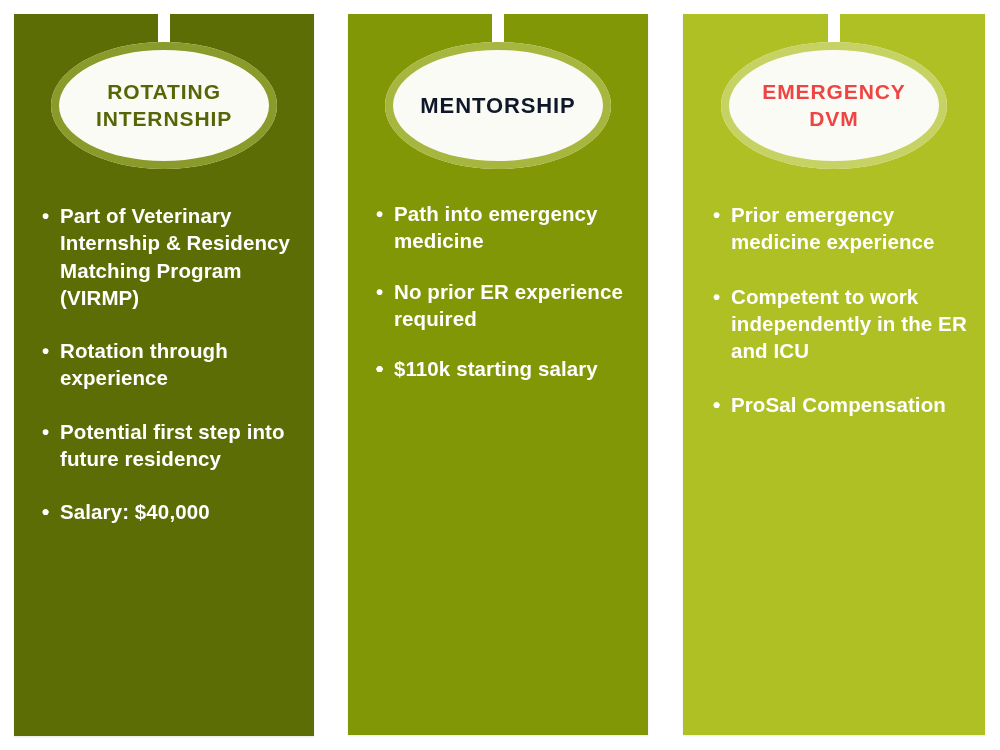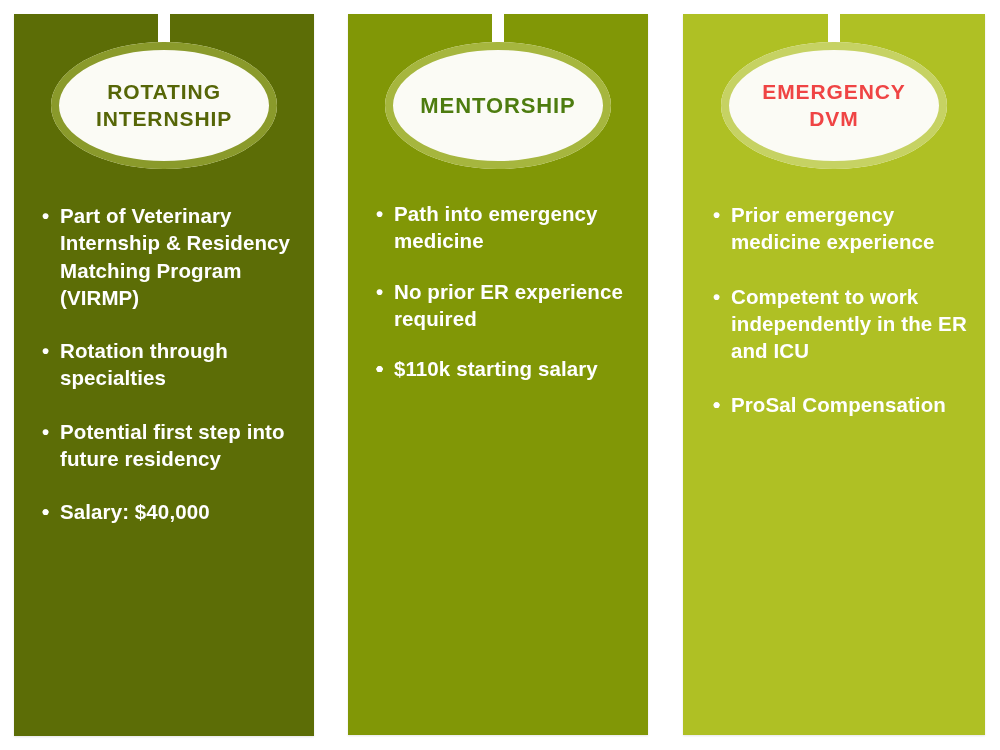--- a/index.html
+++ b/index.html
@@ -122,21 +122,21 @@
   #panel-rotating-internship .panel-body { background: #5c6d06; }
   #panel-rotating-internship .badge-ring { border-color: #8a9a2b; }
   #panel-rotating-internship .badge-label { color: #566607; }
   #panel-rotating-internship .bullets { top: 188px; padding-left: 28px; padding-right: 16px; }
   #panel-rotating-internship .bullets li { margin-bottom: 26px; }
 
   
   #panel-mentorship { left: 348px; width: 300px; height: 721px; }
   #panel-mentorship .panel-body { background: #819706; }
   #panel-mentorship .badge-ring { border-color: #a6b63e; }
-  #panel-mentorship .badge-label { color: #4d7c0f; font-size: 22px; }
+  #panel-mentorship .badge-label { color: #0f172a; font-size: 22px; }
   #panel-mentorship .bullets { top: 186px; padding-left: 28px; padding-right: 12px; }
   #panel-mentorship .bullets li { margin-bottom: 23px; }
 
   
   #panel-emergency-dvm { left: 683px; width: 302px; height: 721px; }
   #panel-emergency-dvm .panel-body { background: #afc024; }
   #panel-emergency-dvm .badge-ring { border-color: #c6d263; }
   #panel-emergency-dvm .badge-label { color: #ef4444; }
   #panel-emergency-dvm .bullets { top: 187px; padding-left: 30px; padding-right: 14px; }
   #panel-emergency-dvm .bullets li { margin-bottom: 27px; }
@@ -154,21 +154,21 @@
       <span class="badge-label">ROTATING
 INTERNSHIP</span>
     </div>
     <ul class="bullets">
       <li>
         <span class="dot">•</span>
         <span>Part of Veterinary Internship &amp; Residency Matching Program (VIRMP)</span>
       </li>
       <li>
         <span class="dot">•</span>
-        <span>Rotation through specialties</span>
+        <span>Rotation through experience</span>
       </li>
       <li>
         <span class="dot">•</span>
         <span>Potential first step into future residency</span>
       </li>
       <li>
         <span class="dot">•</span>
       </li>
       <li>
         <span class="dot">•</span>

